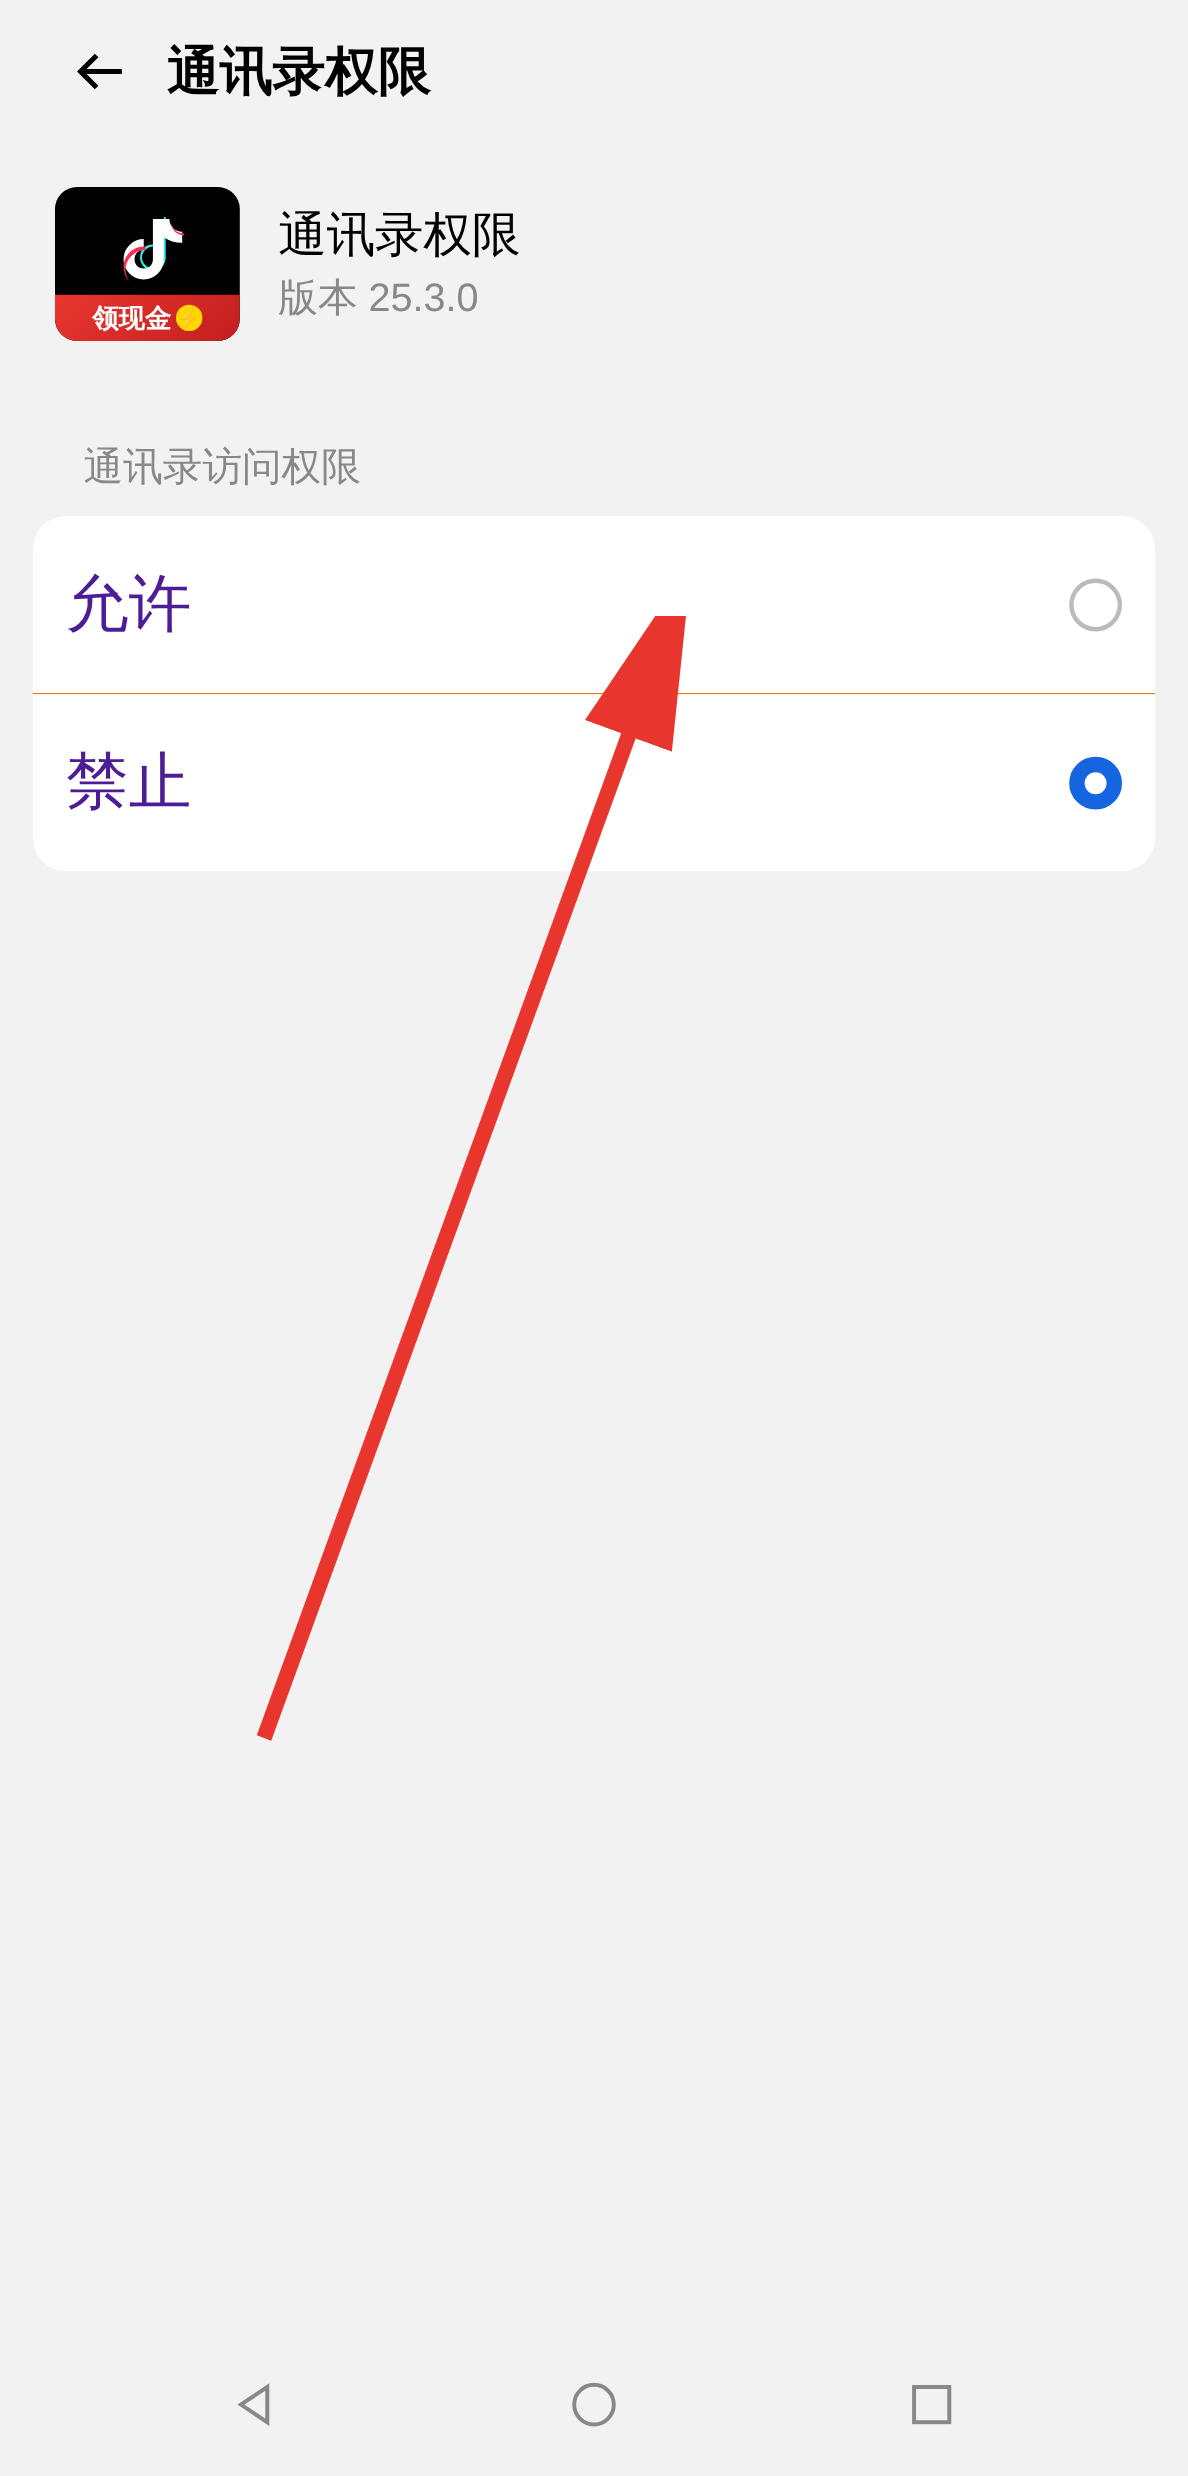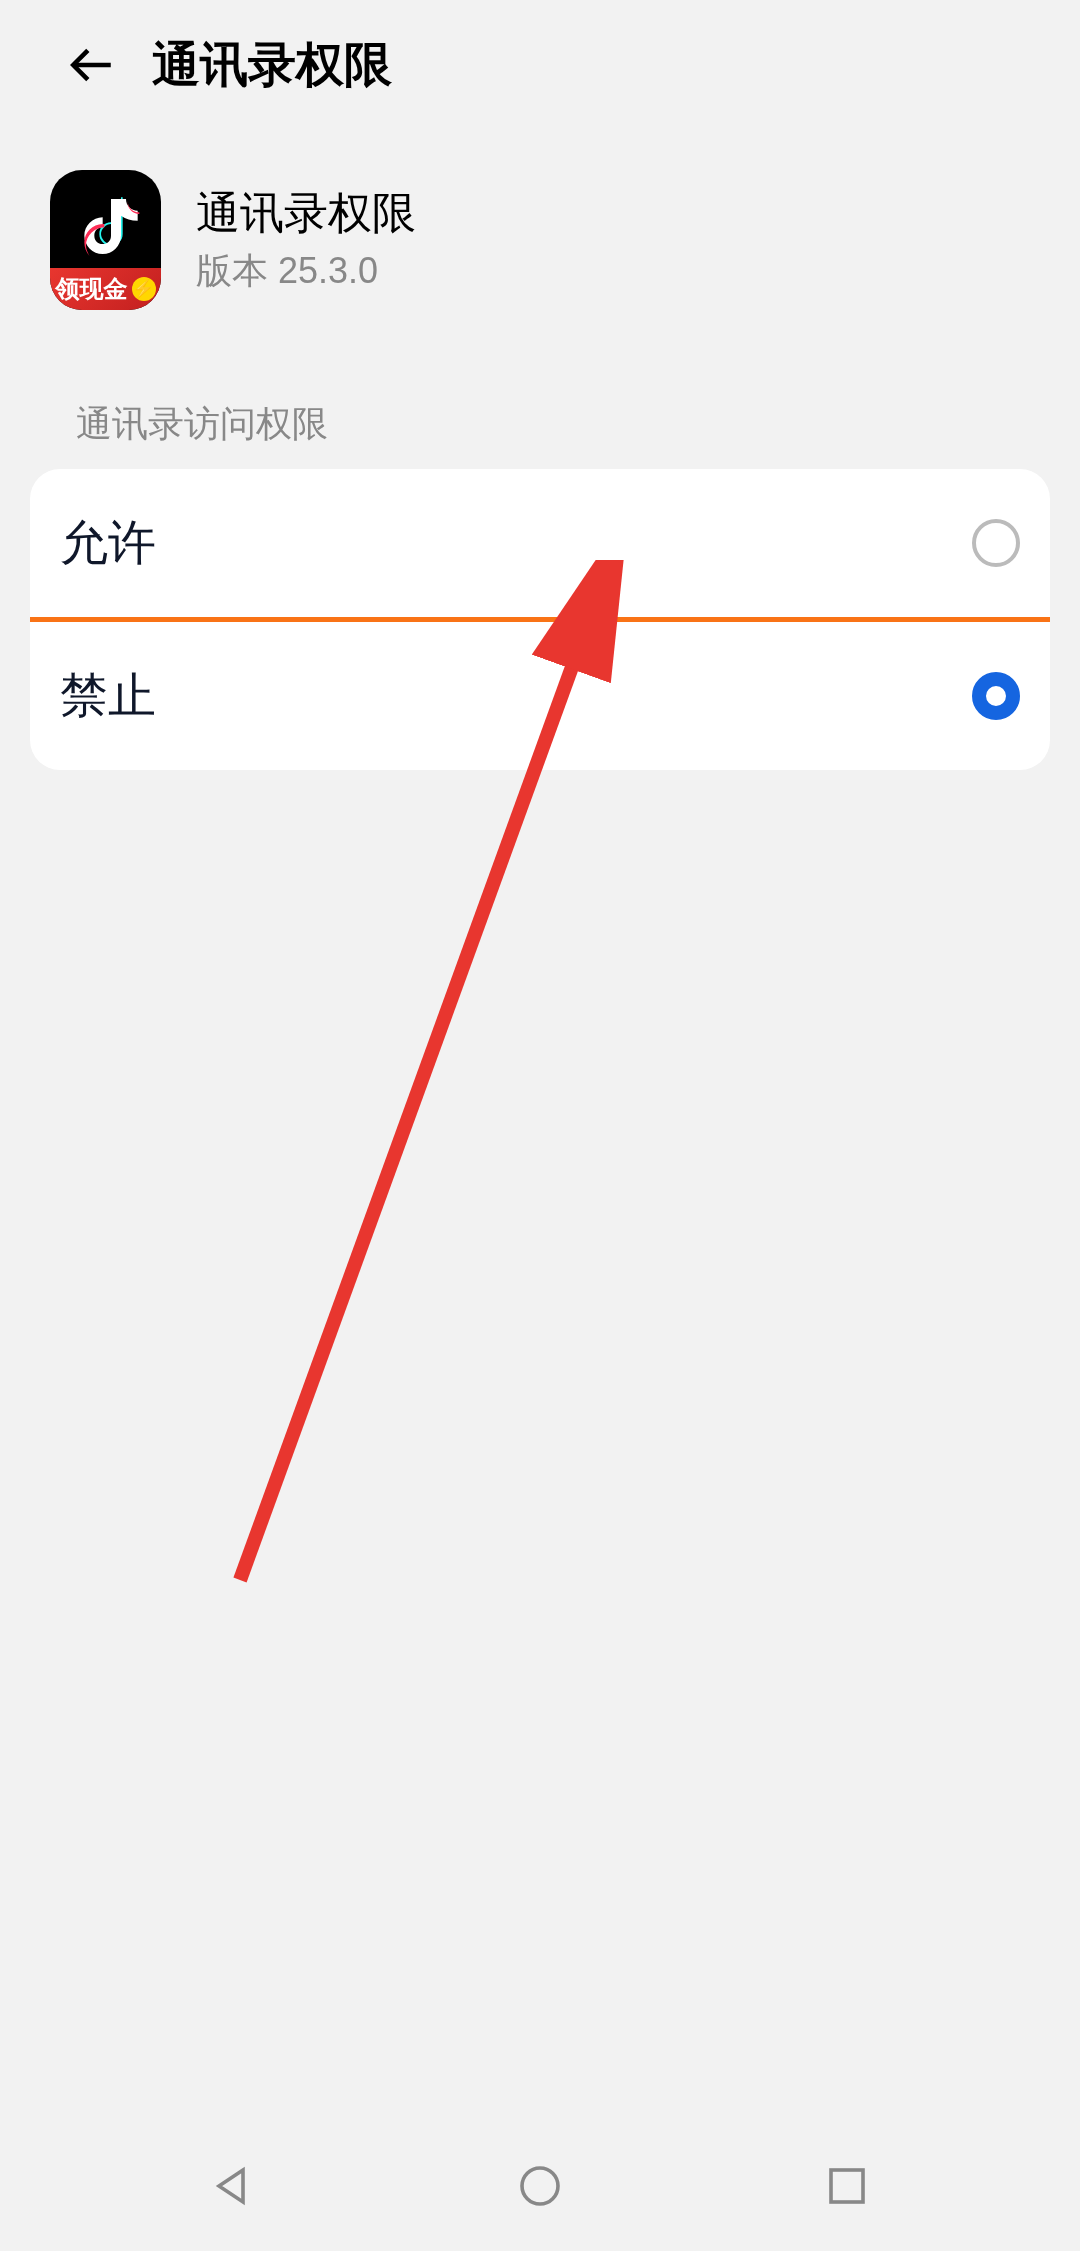--- a/index.html
+++ b/index.html
@@ -39,23 +39,23 @@
       color: #000;
       margin-left: 30px;
     }
     .app-info {
       display: flex;
       align-items: center;
       padding: 30px 50px;
       margin-top: 10px;
     }
     .app-icon-wrapper {
-      width: 111px;
+      width: 168px;
       height: 140px;
-      border-radius: 32px;
+      border-radius: 20px;
       overflow: hidden;
       position: relative;
       background: #000;
       flex-shrink: 0;
     }
     .douyin-icon {
       position: absolute;
       top: 8px;
       left: 0;
       right: 0;
@@ -121,25 +121,25 @@
       overflow: hidden;
     }
     .option-row {
       display: flex;
       align-items: center;
       justify-content: space-between;
       padding: 42px 30px;
       cursor: pointer;
     }
     .option-row + .option-row {
-      border-top: 5px solid #f97316;
+      border-top: 1px solid #f97316;
     }
     .option-label {
-      font-size: 48px;
-      color: #0f172a;
+      font-size: 57px;
+      color: #4c1d95;
     }
     .radio {
       width: 48px;
       height: 48px;
       border-radius: 50%;
       position: relative;
       flex-shrink: 0;
     }
     .radio-unselected {
       border: 4px solid #bbb;

